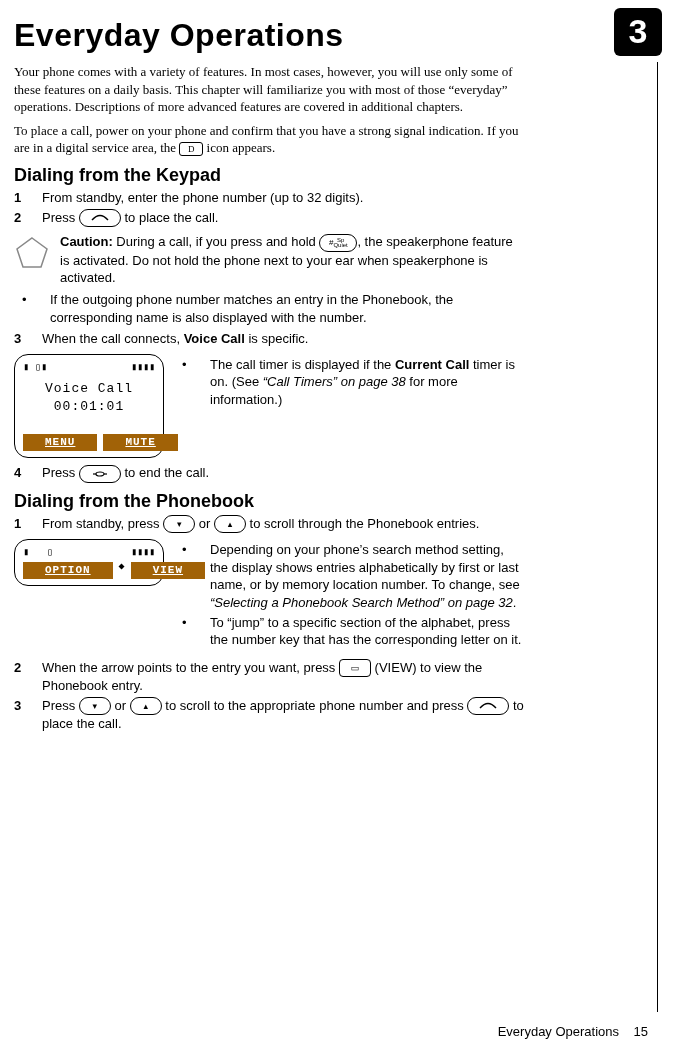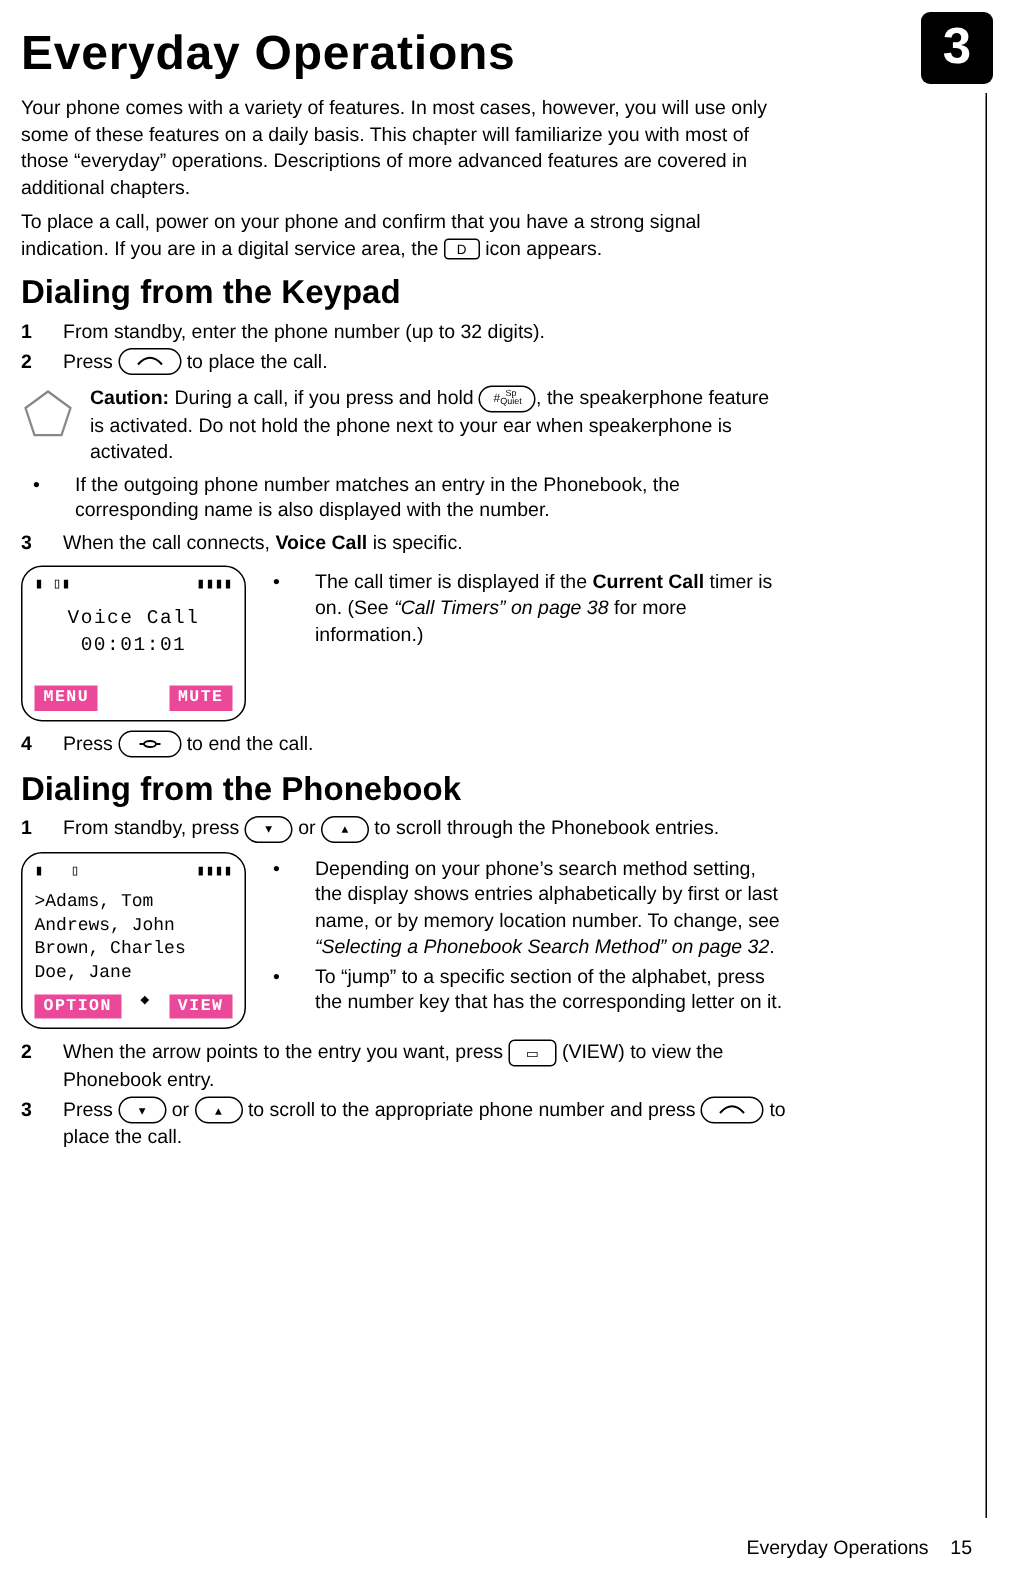--- a/index.html
+++ b/index.html
@@ -19,25 +19,25 @@
     font-weight: bold;
     margin: 0 0 6px 0;
     letter-spacing: 0.5px;
   }
   h2 {
     font-size: 20px;
     font-weight: bold;
     margin: 8px 0 2px 0;
   }
   h3 {
-    font-size: 22px;
+    font-size: 18px;
     font-weight: bold;
     margin: 6px 0 2px 0;
   }
-  p { margin: 0 0 6px 0; }
+  p { margin: 0 0 6px 0; font-family: Liberation Serif, serif; }
   .intro { max-width: 490px; }
   .chapter-badge {
     position: absolute;
     top: 8px;
     right: 14px;
     width: 48px;
     height: 48px;
     background: #000;
     color: #fff;
     border-radius: 6px;
@@ -111,26 +111,27 @@
     font-size: 12px;
     line-height: 1.3;
   }
   .phone-softkeys {
     display: flex;
     justify-content: space-between;
     gap: 6px;
     margin-top: 2px;
   }
   .softkey {
-    background: #ec4899;
+    background: #a16207;
     color: #fff;
     font-weight: bold;
     font-size: 11px;
-    padding: 1px 6px;
+    padding: 1px 22px;
     letter-spacing: 1px;
+    text-decoration: underline;
   }
   .phone-side { flex: 1; }
   .bold { font-weight: bold; margin-top: 47px; }
   .italic { font-style: italic; }
   .key {
     display: inline-flex;
     align-items: center;
     justify-content: center;
     border: 1.2px solid #000;
     border-radius: 10px;
@@ -273,26 +274,20 @@
       </span>
     </li>
   </ol>
 
   <div class="phone-row">
     <div class="phone-screen">
       <div class="phone-status">
         <span>▮&nbsp;&nbsp;&nbsp;▯</span>
         <span>▮▮▮▮</span>
       </div>
-      <div class="phone-body list">
-        <div>&gt;Adams, Tom</div>
-        <div> Andrews, John</div>
-        <div> Brown, Charles</div>
-        <div> Doe, Jane</div>
-      </div>
       <div class="phone-softkeys">
         <span class="softkey">OPTION</span>
         <span class="arrow-center">◆</span>
         <span class="softkey">VIEW</span>
       </div>
     </div>
     <div class="phone-side">
       <ul class="dash" style="margin-top:0;">
         <li>
           <span class="bullet">•</span>

